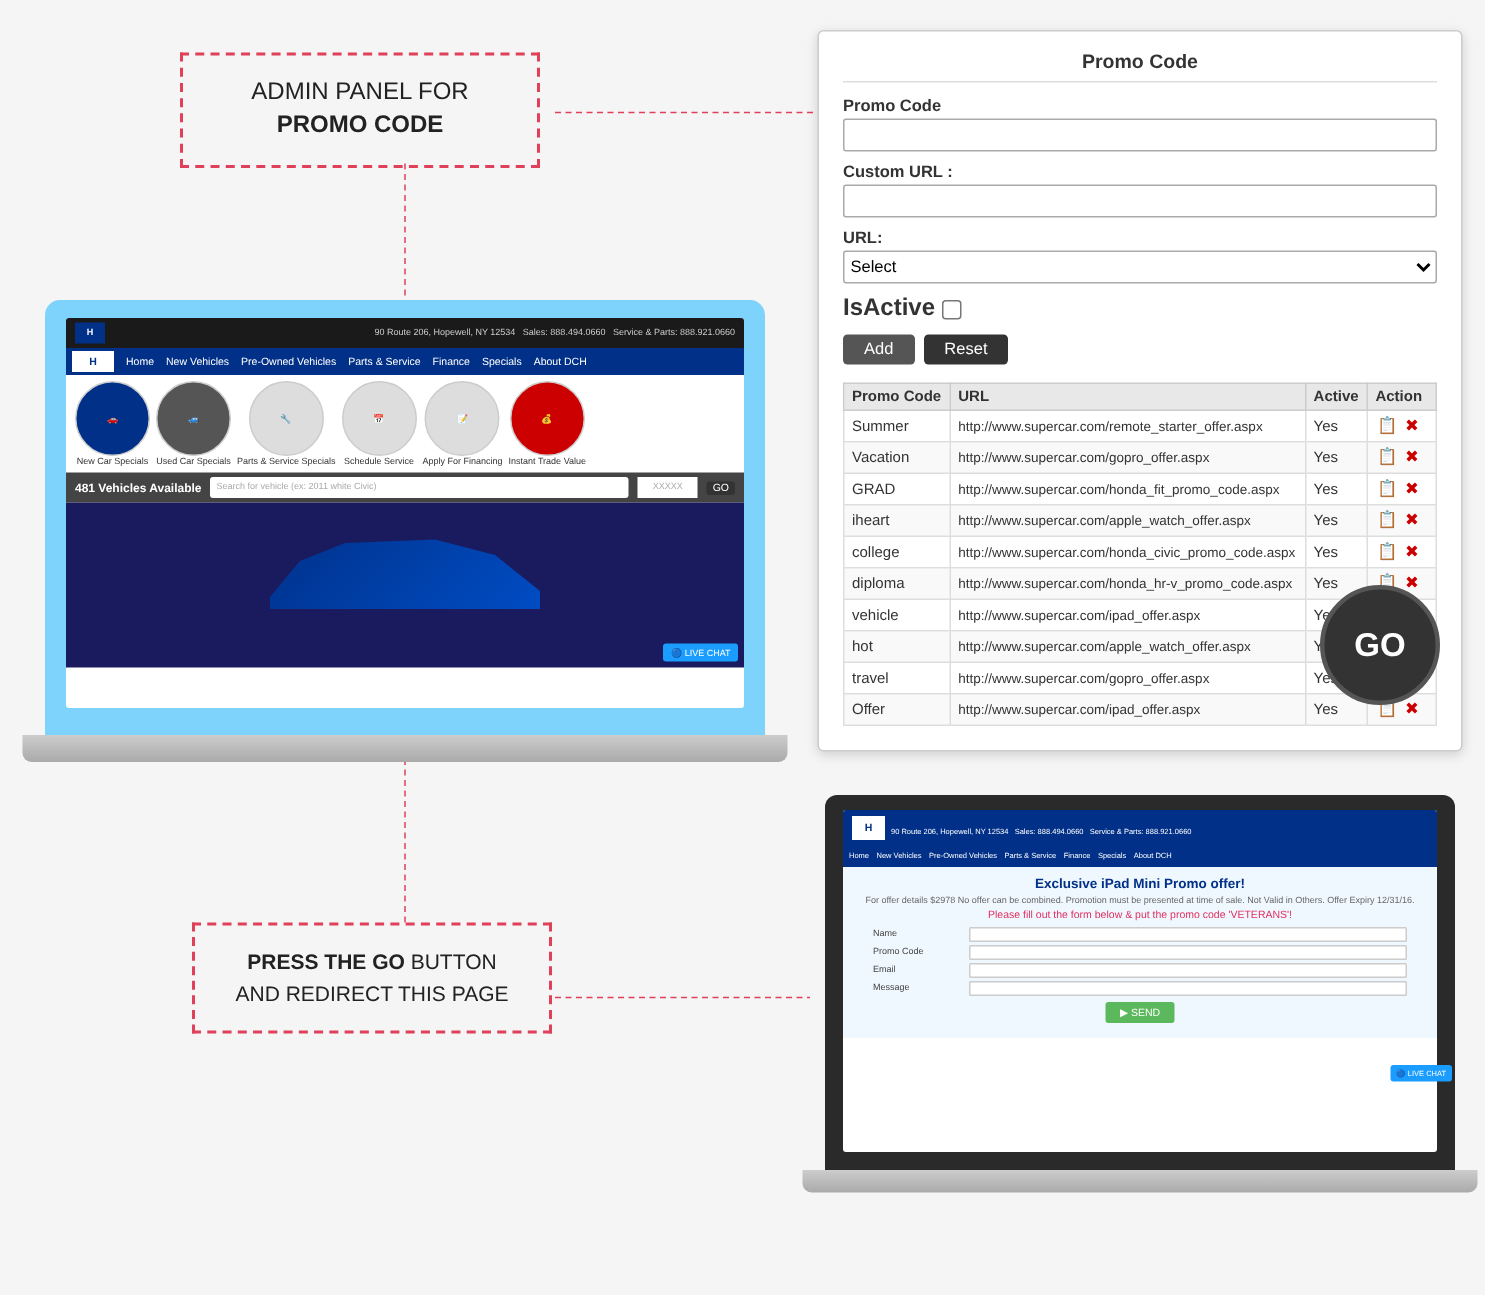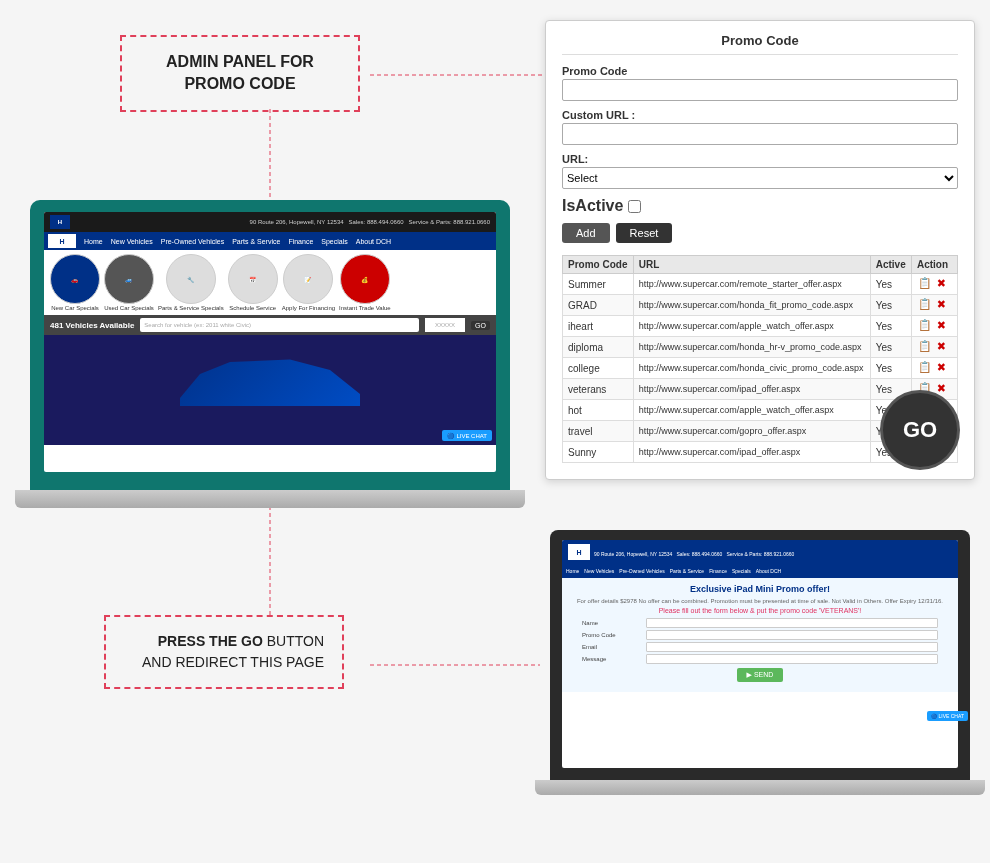--- a/index.html
+++ b/index.html
@@ -22,21 +22,21 @@
       border: 2px dashed #e0405a;
       padding: 14px 18px;
       text-align: center;
     }
     .admin-label-text {
       font-size: 16px;
       font-weight: bold;
       color: #222;
       line-height: 1.4;
     }
-    .admin-label-text .bold { font-weight: 700; }
+    .admin-label-text .bold { font-weight: 400; }
 
     
     .promo-panel {
       position: absolute;
       top: 20px;
       right: 15px;
       width: 430px;
       background: #fff;
       border: 1px solid #ccc;
       border-radius: 4px;
@@ -156,21 +156,21 @@
     .laptop1 {
       position: absolute;
       left: 30px;
       top: 200px;
       width: 490px;
       height: 320px;
     }
     .laptop1-body {
       width: 480px;
       height: 290px;
-      background: #0f766e;
+      background: #7dd3fc;
       border-radius: 10px 10px 0 0;
       padding: 12px 14px 8px;
       position: relative;
     }
     .laptop1-screen {
       width: 100%;
       height: 260px;
       background: #fff;
       border-radius: 2px;
       overflow: hidden;
@@ -320,26 +320,26 @@
     }
     .go-text {
       color: #fff;
       font-size: 22px;
       font-weight: bold;
     }
 
     
     .press-go-label {
       position: absolute;
-      left: 104px;
+      left: 128px;
       top: 615px;
       width: 240px;
       border: 2px dashed #e0405a;
       padding: 14px 18px;
-      text-align: right;
+      text-align: center;
     }
     .press-go-text {
       font-size: 14px;
       color: #222;
       line-height: 1.5;
     }
 
     
     .laptop2 {
       position: absolute;
@@ -555,57 +555,66 @@
     <tr>
         <td>Summer</td>
         <td style="font-size:9px;">http://www.supercar.com/remote_starter_offer.aspx</td>
         <td>Yes</td>
         <td>
           <span class="action-icon edit-icon">📋</span>
           <span class="action-icon del-icon">✖</span>
         </td>
       </tr>
         <tr>
+        <td>Vacation</td>
+        <td style="font-size:9px;">http://www.supercar.com/gopro_offer.aspx</td>
+        <td>Yes</td>
+        <td>
+          <span class="action-icon edit-icon">📋</span>
+          <span class="action-icon del-icon">✖</span>
+        </td>
+      </tr>
+        <tr>
         <td>GRAD</td>
         <td style="font-size:9px;">http://www.supercar.com/honda_fit_promo_code.aspx</td>
         <td>Yes</td>
         <td>
           <span class="action-icon edit-icon">📋</span>
           <span class="action-icon del-icon">✖</span>
         </td>
       </tr>
         <tr>
         <td>iheart</td>
         <td style="font-size:9px;">http://www.supercar.com/apple_watch_offer.aspx</td>
         <td>Yes</td>
         <td>
           <span class="action-icon edit-icon">📋</span>
           <span class="action-icon del-icon">✖</span>
         </td>
       </tr>
         <tr>
+        <td>college</td>
+        <td style="font-size:9px;">http://www.supercar.com/honda_civic_promo_code.aspx</td>
+        <td>Yes</td>
+        <td>
+          <span class="action-icon edit-icon">📋</span>
+          <span class="action-icon del-icon">✖</span>
+        </td>
+      </tr>
+        <tr>
         <td>diploma</td>
         <td style="font-size:9px;">http://www.supercar.com/honda_hr-v_promo_code.aspx</td>
         <td>Yes</td>
         <td>
           <span class="action-icon edit-icon">📋</span>
           <span class="action-icon del-icon">✖</span>
         </td>
       </tr>
         <tr>
-        <td>college</td>
-        <td style="font-size:9px;">http://www.supercar.com/honda_civic_promo_code.aspx</td>
-        <td>Yes</td>
-        <td>
-          <span class="action-icon edit-icon">📋</span>
-          <span class="action-icon del-icon">✖</span>
-        </td>
-      </tr>
-        <tr>
-        <td>veterans</td>
+        <td>vehicle</td>
         <td style="font-size:9px;">http://www.supercar.com/ipad_offer.aspx</td>
         <td>Yes</td>
         <td>
           <span class="action-icon edit-icon">📋</span>
           <span class="action-icon del-icon">✖</span>
         </td>
       </tr>
         <tr>
         <td>hot</td>
         <td style="font-size:9px;">http://www.supercar.com/apple_watch_offer.aspx</td>
@@ -618,21 +627,21 @@
         <tr>
         <td>travel</td>
         <td style="font-size:9px;">http://www.supercar.com/gopro_offer.aspx</td>
         <td>Yes</td>
         <td>
           <span class="action-icon edit-icon">📋</span>
           <span class="action-icon del-icon">✖</span>
         </td>
       </tr>
         <tr>
-        <td>Sunny</td>
+        <td>Offer</td>
         <td style="font-size:9px;">http://www.supercar.com/ipad_offer.aspx</td>
         <td>Yes</td>
         <td>
           <span class="action-icon edit-icon">📋</span>
           <span class="action-icon del-icon">✖</span>
         </td>
       </tr>
       </tbody>
   </table>
 </div>

